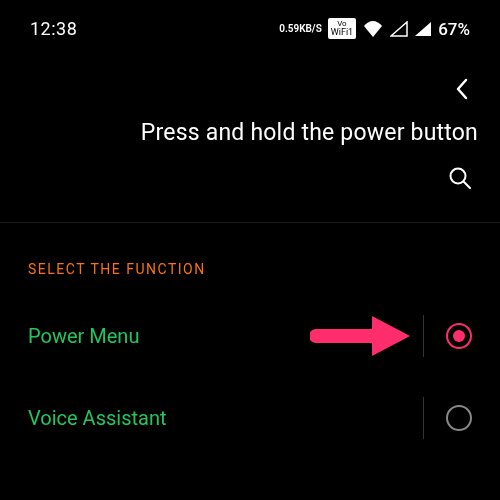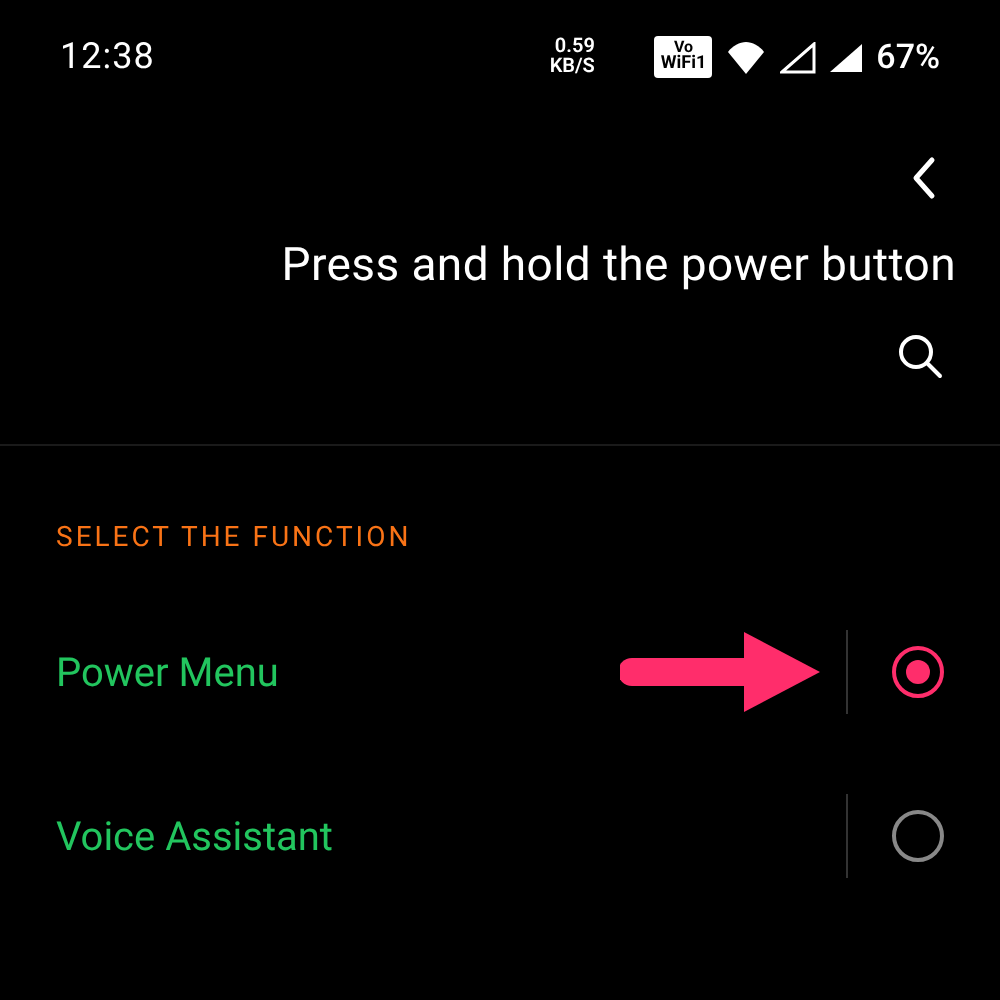--- a/index.html
+++ b/index.html
@@ -15,31 +15,30 @@
     }
     .status-bar {
       display: flex;
       justify-content: space-between;
       align-items: center;
       padding: 18px 30px 8px 30px;
       font-size: 18px;
     }
     .status-left { font-weight: 400; letter-spacing: 0.5px; }
     .status-right { display: flex; align-items: center; gap: 6px; }
-    .net-speed { display: flex; flex-direction: column; align-items: flex-end; line-height: 1; font-size: 10px; font-weight: 600; }
+    .net-speed { display: flex; flex-direction: row; align-items: center; line-height: 1; font-size: 10px; font-weight: 600; }
     .vowifi {
       background: #fff;
       color: #000;
       font-size: 9px;
-      font-weight: 700;
+      font-weight: 400;
       padding: 2px 3px;
       border-radius: 2px;
       line-height: 1;
       text-align: center;
-      margin-left: 24px;
     }
     .vowifi .top { font-size: 8px; }
     .icon-svg { display: block; }
     .battery-pct { font-size: 17px; font-weight: 500; }
     .header {
       display: flex;
       align-items: flex-end;
       padding: 26px 22px 26px 16px;
       gap: 14px;
       flex-direction: column;

